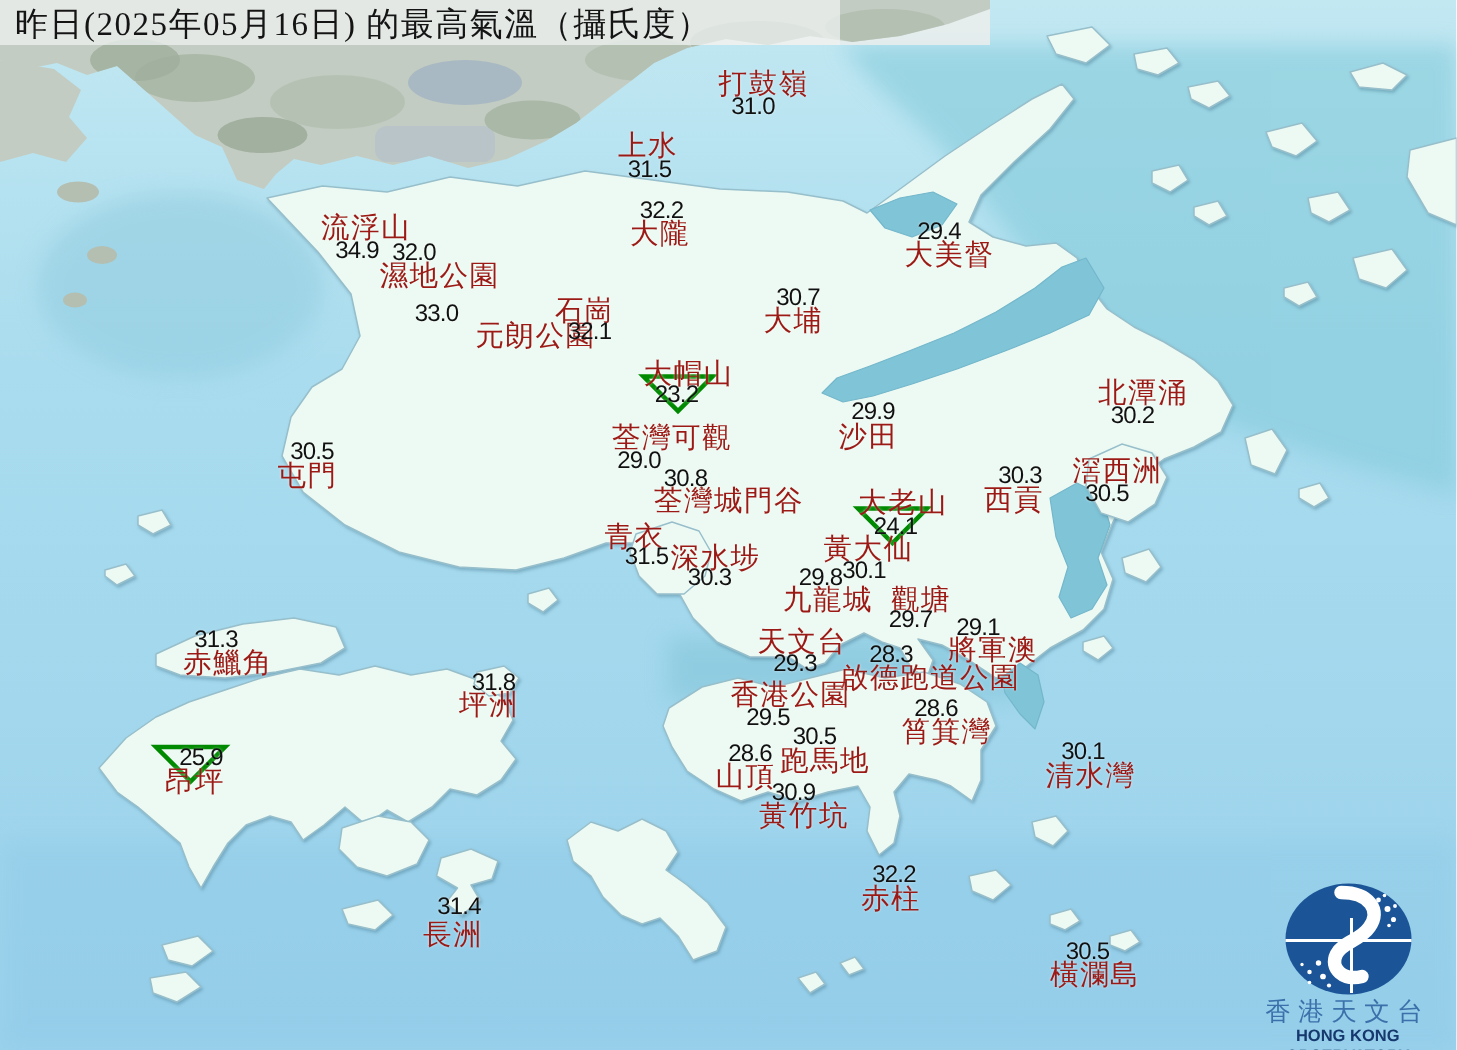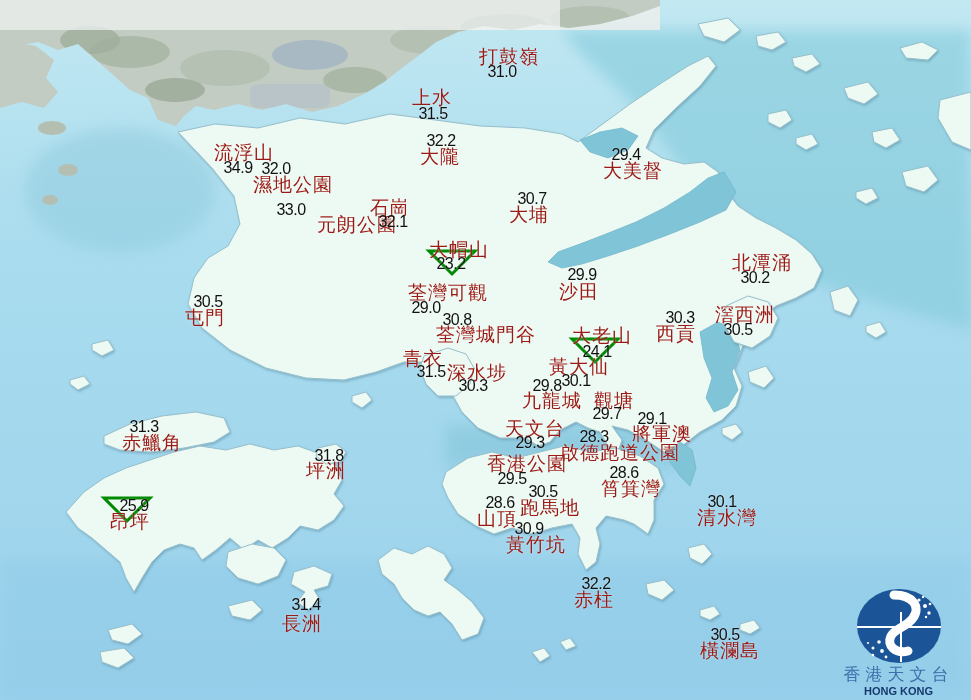--- a/index.html
+++ b/index.html
@@ -154,20 +154,21 @@
         <circle cx="-20" cy="16" r="1.8"></circle>
           <circle cx="-26" cy="22" r="1.5"></circle>
           <circle cx="-17" cy="25" r="1.9"></circle>
         <circle cx="-26" cy="29" r="1.2"></circle>
           <circle cx="-13" cy="31" r="1.4"></circle>
           <circle cx="-31" cy="17" r="1.1"></circle>
       </g>
     </g>
   </svg>
 
+  <div id="title">昨日(2025年05月16日) 的最高氣溫（攝氏度）</div>
 
   <div id="labels">
       <span class="st-label" style="left: 509px; top: 47px;">打鼓嶺</span>
       <span class="st-value" style="left: 502px; top: 64px;">31.0</span>
       <span class="st-label" style="left: 432px; top: 88px;">上水</span>
       <span class="st-value" style="left: 433px; top: 106px;">31.5</span>
       <span class="st-label" style="left: 440px; top: 147px;">大隴</span>
       <span class="st-value" style="left: 441px; top: 133px;">32.2</span>
       <span class="st-label" style="left: 633px; top: 161px;">大美督</span>
       <span class="st-value" style="left: 626px; top: 147px;">29.4</span>

